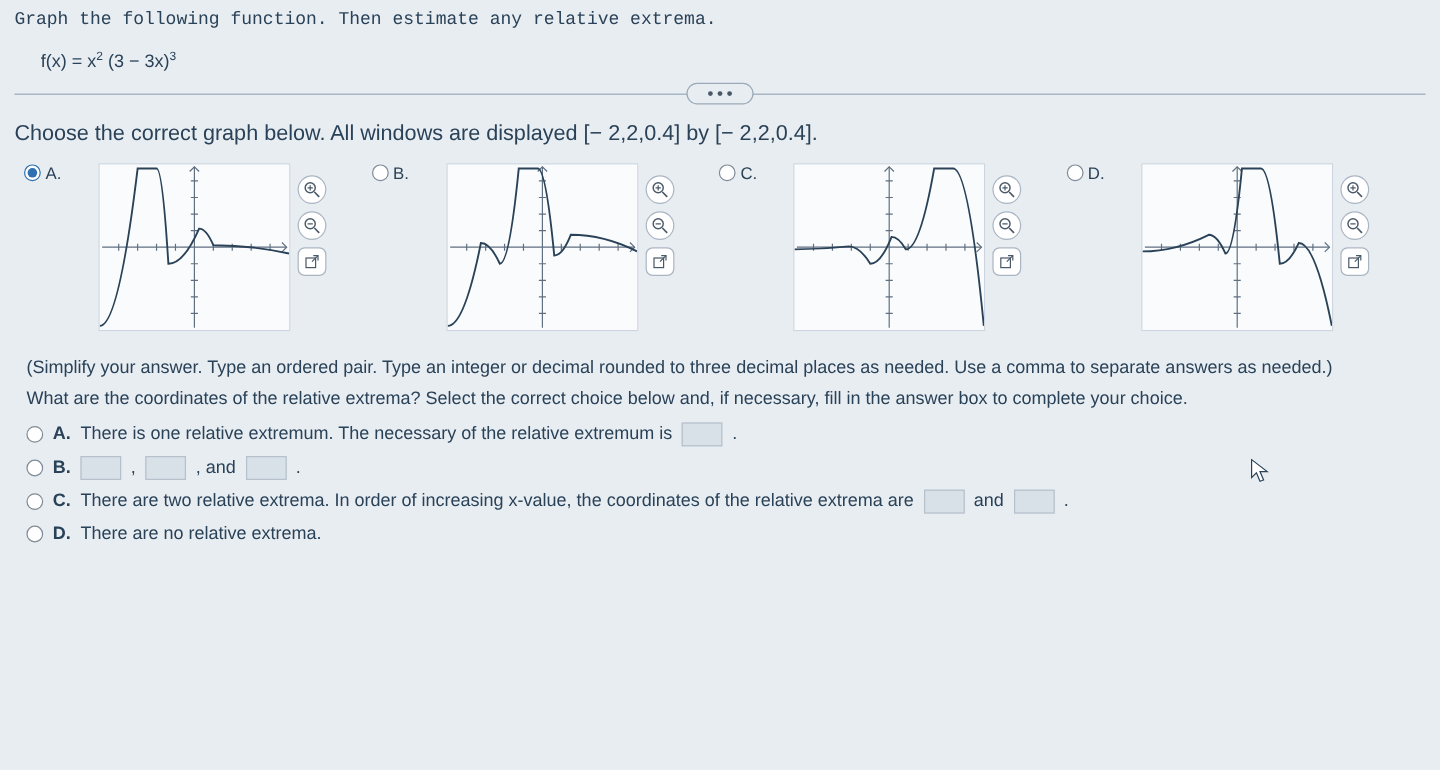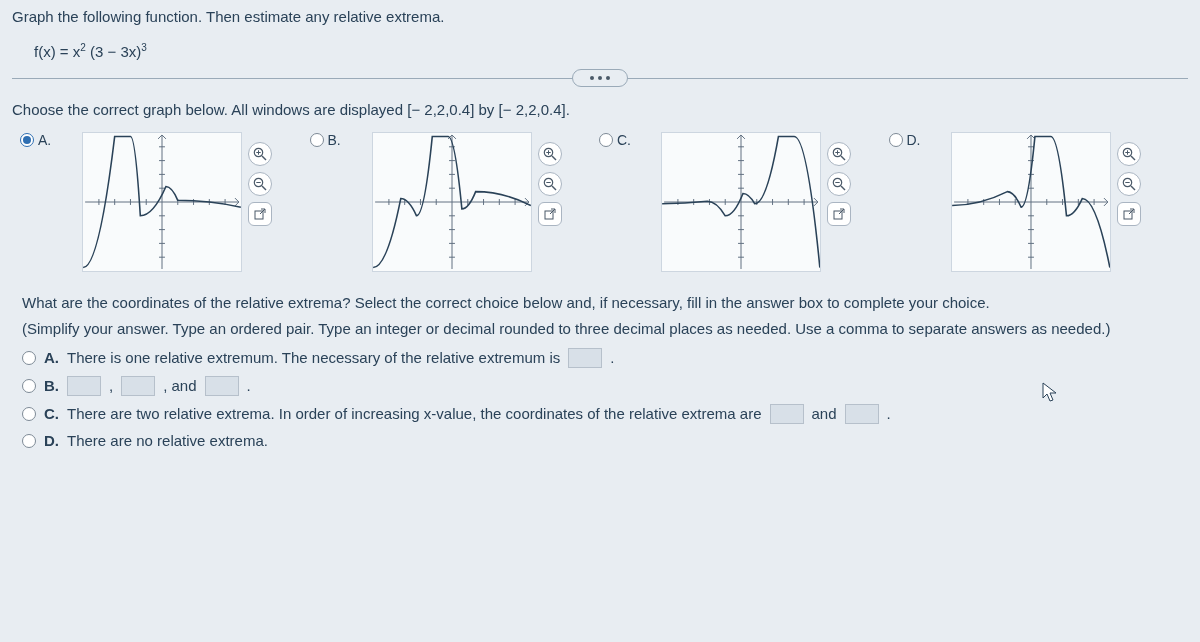--- a/index.html
+++ b/index.html
@@ -10,20 +10,21 @@
     color: #333;
     width: 1200px;
     height: 642px;
     overflow: hidden;
   }
   .container { padding: 8px 12px; }
   .prompt {
     color: #2a4258;
     margin-bottom: 17px;
     font-size: 15px;
+    font-family: Liberation Mono, monospace;
   }
   .function-line {
     margin: 6px 0 18px 22px;
     color: #2a4258;
     font-size: 15px;
   }
   .divider-wrap {
     position: relative;
     height: 1px;
     background: #9aaab8;
@@ -40,21 +41,21 @@
     border-radius: 9px;
     background: #e8edf2;
     display: flex;
     align-items: center;
     justify-content: center;
   }
   .dots { display:flex; gap:4px; }
   .dots span {
     width:4px;height:4px;border-radius:50%;background:#4a5968;
   }
-  .sub-prompt { color:#2a4258; font-size:15px; margin-bottom: 14px;}
+  .sub-prompt { color:#2a4258; font-size:18px; margin-bottom: 14px;}
   .graph-row {
     display:flex;
     gap: 10px;
     margin-bottom: 20px;
     padding: 0 20px 0 8px;
   }
   .graph-block {
     display:flex;
     align-items:flex-start;
     flex: 1 1 0;
@@ -366,22 +367,22 @@
               <polyline points="8,2 12,2 12,6" fill="none" stroke="#4a5968"></polyline>
               <line x1="12" y1="2" x2="7" y2="7" stroke="#4a5968"></line>
             </svg>
           </div>
       </div>
     </div>
 
   </div>
 
   <div class="q-section">
+    <div class="q-text">(Simplify your answer. Type an ordered pair. Type an integer or decimal rounded to three decimal places as needed. Use a comma to separate answers as needed.)</div>
     <div class="q-text">What are the coordinates of the relative extrema? Select the correct choice below and, if necessary, fill in the answer box to complete your choice.</div>
-    <div class="q-text">(Simplify your answer. Type an ordered pair. Type an integer or decimal rounded to three decimal places as needed. Use a comma to separate answers as needed.)</div>
 
     <div class="ans-row">
       <span class="radio"></span>
       <strong>A.</strong>
       <span>There is one relative extremum. The necessary of the relative extremum is</span>
       <span class="input-slot"></span>.
     </div>
 
     <div class="ans-row">
       <span class="radio"></span>

